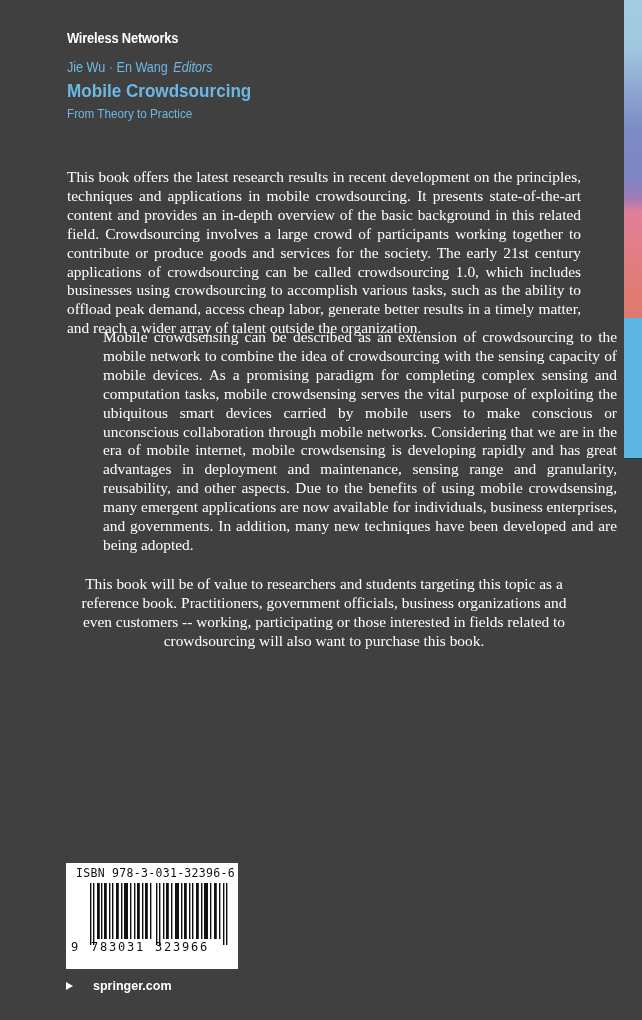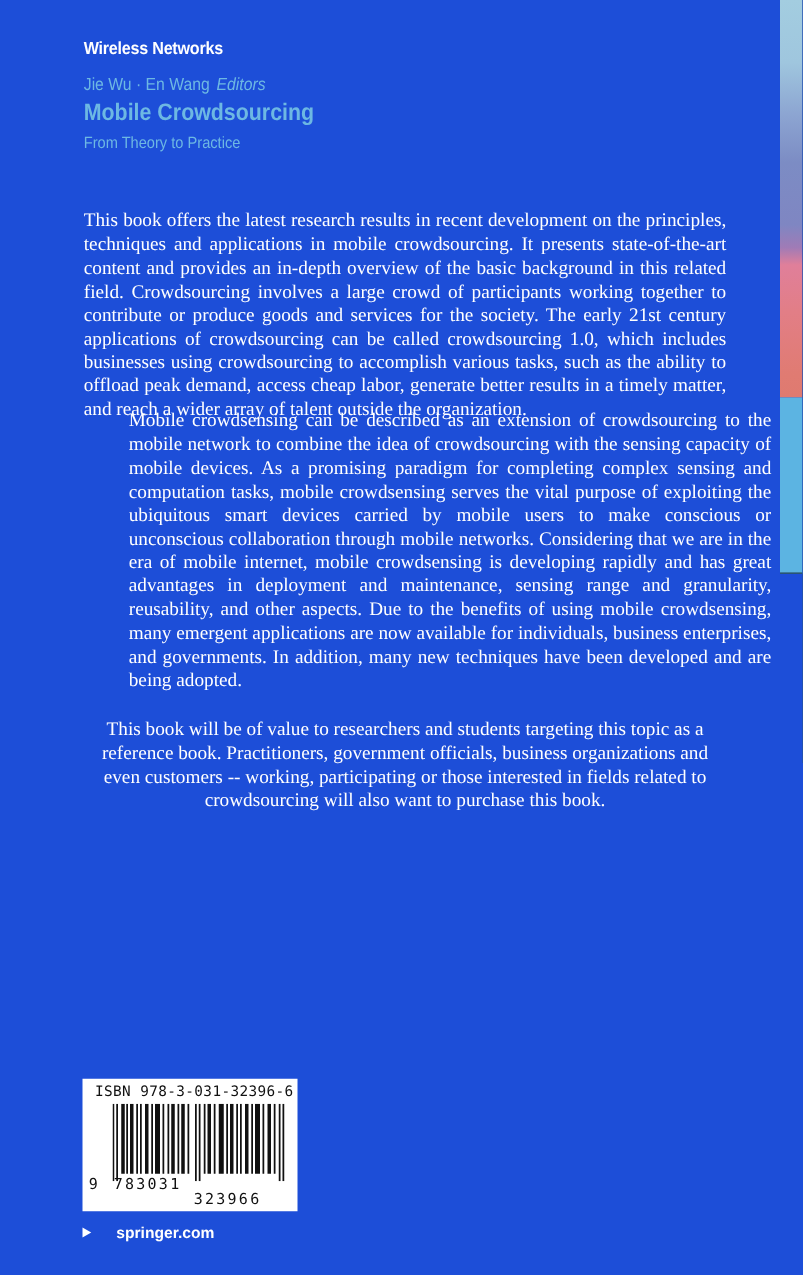--- a/index.html
+++ b/index.html
@@ -2,21 +2,21 @@
 <html><head>
 <meta charset="utf-8">
 <style>
   html, body { margin: 0; padding: 0; }
   body {
     width: 642px; height: 1020px; overflow: hidden;
     background: #2c566e;
     position: relative;
     font-family: "Liberation Sans", sans-serif;
   }
-  .cover { position: absolute; inset: 0; background: #1d4ed8; padding-left: 40px; }
+  .cover { position: absolute; inset: 0; background: #404040; padding-left: 40px; }
 
   .series {
     position: absolute; left: 67px; top: 30px;
     color: #ffffff; font-size: 14px; font-weight: bold;
     font-family: "Liberation Sans", sans-serif;
     letter-spacing: -0.2px;
     transform: scaleX(0.92); transform-origin: left top;
   }
   .editors {
     position: absolute; left: 67px; top: 59px;
@@ -75,21 +75,21 @@
   .bars {
     position: absolute; left: 24px; top: 20px; width: 142px; height: 62px;
   }
   .barcode-digits {
     position: absolute; left: 5px; top: 77px; width: 160px;
     font-family: "DejaVu Sans Mono", monospace; font-size: 12px; color: #111;
     white-space: nowrap;
   }
   .barcode-digits .d1 { position: absolute; left: 0; }
   .barcode-digits .d2 { position: absolute; left: 20px; letter-spacing: 1.8px; }
-  .barcode-digits .d3 { position: absolute; left: 84px; letter-spacing: 1.8px; margin-top: 12px; }
+  .barcode-digits .d3 { position: absolute; left: 84px; letter-spacing: 1.8px; }
 
   .springer {
     position: absolute; left: 66px; top: 961px;
     color: #ffffff; font-size: 12.5px; font-weight: bold;
     white-space: nowrap;
     display: flex; align-items: center; gap: 20px; margin-top: 18px;
   }
   .springer .arrow {
     width: 0; height: 0;
     border-top: 4.5px solid transparent; border-bottom: 4.5px solid transparent;

